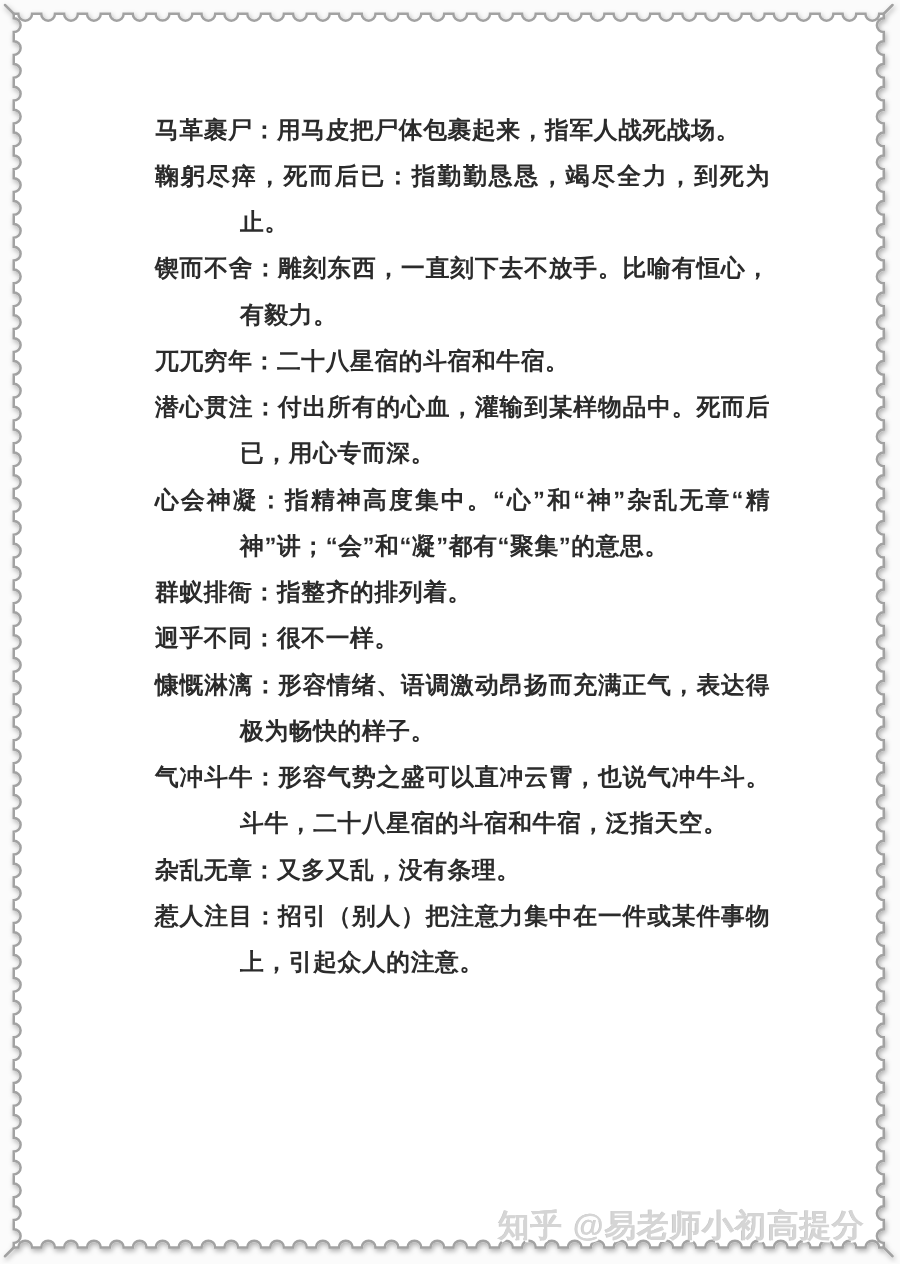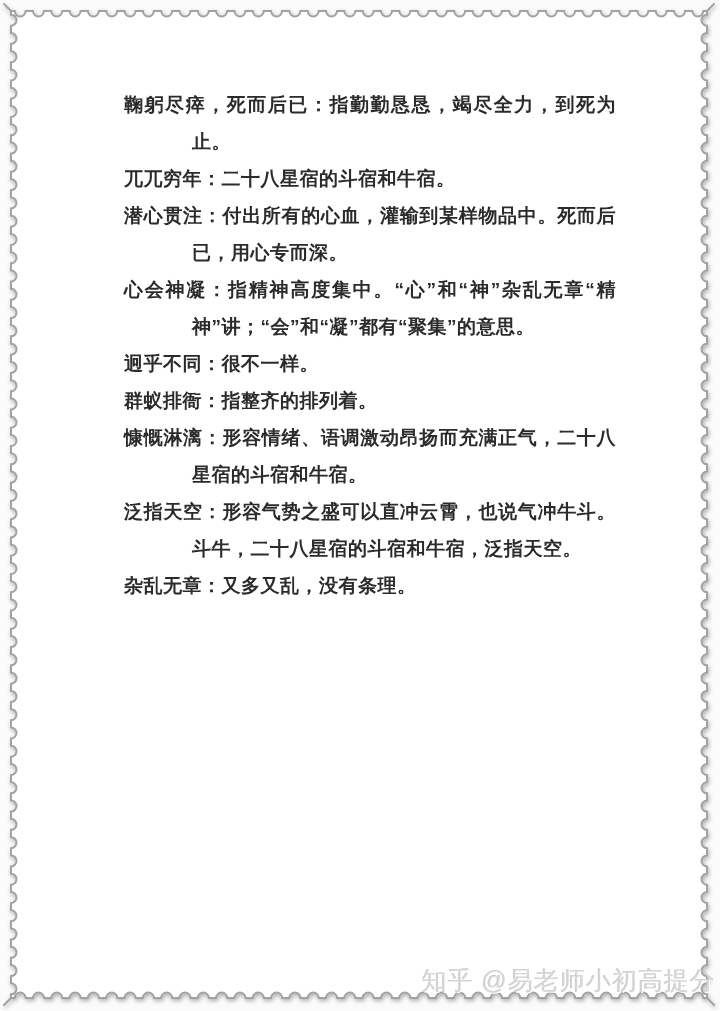--- a/index.html
+++ b/index.html
@@ -38,25 +38,25 @@
     text-indent: -68px;
     font-size: 19px;
     line-height: 37px;
     font-weight: 600;
     color: var(--text-color);
     text-align: justify;
     letter-spacing: 0.5px;
   }
   .watermark {
     position: absolute;
-    right: 4px;
+    right: 28px;
     bottom: 14px;
     z-index: 2;
     font-size: 25px;
-    font-weight: 400;
+    font-weight: 700;
     letter-spacing: 1px;
     color: var(--watermark-color);
     text-shadow: 1px 1px 0 #ffffff, -0.5px -0.5px 0 #c6c6c6;
     white-space: nowrap;
   }
 </style>
 </head>
 <body>
 
 <svg class="stamp-border-svg" width="720" height="1011" viewBox="0 0 720 1011" aria-hidden="true">
@@ -66,24 +66,27 @@
     </filter>
   </defs>
   <g filter="url(#stampShadow)">
     <path id="stamp-path" fill="#ffffff" stroke="#a2a2a2" stroke-width="2" stroke-linecap="round" d="M 11,11 l 3.6578947368421044,0 a 5.5,5.5 0 0 0 11,0 l 3.6578947368421044,0 l 3.6578947368421044,0 a 5.5,5.5 0 0 0 11,0 l 3.6578947368421044,0 l 3.6578947368421044,0 a 5.5,5.5 0 0 0 11,0 l 3.6578947368421044,0 l 3.6578947368421044,0 a 5.5,5.5 0 0 0 11,0 l 3.6578947368421044,0 l 3.6578947368421044,0 a 5.5,5.5 0 0 0 11,0 l 3.6578947368421044,0 l 3.6578947368421044,0 a 5.5,5.5 0 0 0 11,0 l 3.6578947368421044,0 l 3.6578947368421044,0 a 5.5,5.5 0 0 0 11,0 l 3.6578947368421044,0 l 3.6578947368421044,0 a 5.5,5.5 0 0 0 11,0 l 3.6578947368421044,0 l 3.6578947368421044,0 a 5.5,5.5 0 0 0 11,0 l 3.6578947368421044,0 l 3.6578947368421044,0 a 5.5,5.5 0 0 0 11,0 l 3.6578947368421044,0 l 3.6578947368421044,0 a 5.5,5.5 0 0 0 11,0 l 3.6578947368421044,0 l 3.6578947368421044,0 a 5.5,5.5 0 0 0 11,0 l 3.6578947368421044,0 l 3.6578947368421044,0 a 5.5,5.5 0 0 0 11,0 l 3.6578947368421044,0 l 3.6578947368421044,0 a 5.5,5.5 0 0 0 11,0 l 3.6578947368421044,0 l 3.6578947368421044,0 a 5.5,5.5 0 0 0 11,0 l 3.6578947368421044,0 l 3.6578947368421044,0 a 5.5,5.5 0 0 0 11,0 l 3.6578947368421044,0 l 3.6578947368421044,0 a 5.5,5.5 0 0 0 11,0 l 3.6578947368421044,0 l 3.6578947368421044,0 a 5.5,5.5 0 0 0 11,0 l 3.6578947368421044,0 l 3.6578947368421044,0 a 5.5,5.5 0 0 0 11,0 l 3.6578947368421044,0 l 3.6578947368421044,0 a 5.5,5.5 0 0 0 11,0 l 3.6578947368421044,0 l 3.6578947368421044,0 a 5.5,5.5 0 0 0 11,0 l 3.6578947368421044,0 l 3.6578947368421044,0 a 5.5,5.5 0 0 0 11,0 l 3.6578947368421044,0 l 3.6578947368421044,0 a 5.5,5.5 0 0 0 11,0 l 3.6578947368421044,0 l 3.6578947368421044,0 a 5.5,5.5 0 0 0 11,0 l 3.6578947368421044,0 l 3.6578947368421044,0 a 5.5,5.5 0 0 0 11,0 l 3.6578947368421044,0 l 3.6578947368421044,0 a 5.5,5.5 0 0 0 11,0 l 3.6578947368421044,0 l 3.6578947368421044,0 a 5.5,5.5 0 0 0 11,0 l 3.6578947368421044,0 l 3.6578947368421044,0 a 5.5,5.5 0 0 0 11,0 l 3.6578947368421044,0 l 3.6578947368421044,0 a 5.5,5.5 0 0 0 11,0 l 3.6578947368421044,0 l 3.6578947368421044,0 a 5.5,5.5 0 0 0 11,0 l 3.6578947368421044,0 l 3.6578947368421044,0 a 5.5,5.5 0 0 0 11,0 l 3.6578947368421044,0 l 3.6578947368421044,0 a 5.5,5.5 0 0 0 11,0 l 3.6578947368421044,0 l 3.6578947368421044,0 a 5.5,5.5 0 0 0 11,0 l 3.6578947368421044,0 l 3.6578947368421044,0 a 5.5,5.5 0 0 0 11,0 l 3.6578947368421044,0 l 3.6578947368421044,0 a 5.5,5.5 0 0 0 11,0 l 3.6578947368421044,0 l 3.6578947368421044,0 a 5.5,5.5 0 0 0 11,0 l 3.6578947368421044,0 l 3.6578947368421044,0 a 5.5,5.5 0 0 0 11,0 l 3.6578947368421044,0 l 3.6578947368421044,0 a 5.5,5.5 0 0 0 11,0 l 3.6578947368421044,0 l 0,3.6388888888888893 a 5.5,5.5 0 0 0 0,11 l 0,3.6388888888888893 l 0,3.6388888888888893 a 5.5,5.5 0 0 0 0,11 l 0,3.6388888888888893 l 0,3.6388888888888893 a 5.5,5.5 0 0 0 0,11 l 0,3.6388888888888893 l 0,3.6388888888888893 a 5.5,5.5 0 0 0 0,11 l 0,3.6388888888888893 l 0,3.6388888888888893 a 5.5,5.5 0 0 0 0,11 l 0,3.6388888888888893 l 0,3.6388888888888893 a 5.5,5.5 0 0 0 0,11 l 0,3.6388888888888893 l 0,3.6388888888888893 a 5.5,5.5 0 0 0 0,11 l 0,3.6388888888888893 l 0,3.6388888888888893 a 5.5,5.5 0 0 0 0,11 l 0,3.6388888888888893 l 0,3.6388888888888893 a 5.5,5.5 0 0 0 0,11 l 0,3.6388888888888893 l 0,3.6388888888888893 a 5.5,5.5 0 0 0 0,11 l 0,3.6388888888888893 l 0,3.6388888888888893 a 5.5,5.5 0 0 0 0,11 l 0,3.6388888888888893 l 0,3.6388888888888893 a 5.5,5.5 0 0 0 0,11 l 0,3.6388888888888893 l 0,3.6388888888888893 a 5.5,5.5 0 0 0 0,11 l 0,3.6388888888888893 l 0,3.6388888888888893 a 5.5,5.5 0 0 0 0,11 l 0,3.6388888888888893 l 0,3.6388888888888893 a 5.5,5.5 0 0 0 0,11 l 0,3.6388888888888893 l 0,3.6388888888888893 a 5.5,5.5 0 0 0 0,11 l 0,3.6388888888888893 l 0,3.6388888888888893 a 5.5,5.5 0 0 0 0,11 l 0,3.6388888888888893 l 0,3.6388888888888893 a 5.5,5.5 0 0 0 0,11 l 0,3.6388888888888893 l 0,3.6388888888888893 a 5.5,5.5 0 0 0 0,11 l 0,3.6388888888888893 l 0,3.6388888888888893 a 5.5,5.5 0 0 0 0,11 l 0,3.6388888888888893 l 0,3.6388888888888893 a 5.5,5.5 0 0 0 0,11 l 0,3.6388888888888893 l 0,3.6388888888888893 a 5.5,5.5 0 0 0 0,11 l 0,3.6388888888888893 l 0,3.6388888888888893 a 5.5,5.5 0 0 0 0,11 l 0,3.6388888888888893 l 0,3.6388888888888893 a 5.5,5.5 0 0 0 0,11 l 0,3.6388888888888893 l 0,3.6388888888888893 a 5.5,5.5 0 0 0 0,11 l 0,3.6388888888888893 l 0,3.6388888888888893 a 5.5,5.5 0 0 0 0,11 l 0,3.6388888888888893 l 0,3.6388888888888893 a 5.5,5.5 0 0 0 0,11 l 0,3.6388888888888893 l 0,3.6388888888888893 a 5.5,5.5 0 0 0 0,11 l 0,3.6388888888888893 l 0,3.6388888888888893 a 5.5,5.5 0 0 0 0,11 l 0,3.6388888888888893 l 0,3.6388888888888893 a 5.5,5.5 0 0 0 0,11 l 0,3.6388888888888893 l 0,3.6388888888888893 a 5.5,5.5 0 0 0 0,11 l 0,3.6388888888888893 l 0,3.6388888888888893 a 5.5,5.5 0 0 0 0,11 l 0,3.6388888888888893 l 0,3.6388888888888893 a 5.5,5.5 0 0 0 0,11 l 0,3.6388888888888893 l 0,3.6388888888888893 a 5.5,5.5 0 0 0 0,11 l 0,3.6388888888888893 l 0,3.6388888888888893 a 5.5,5.5 0 0 0 0,11 l 0,3.6388888888888893 l 0,3.6388888888888893 a 5.5,5.5 0 0 0 0,11 l 0,3.6388888888888893 l 0,3.6388888888888893 a 5.5,5.5 0 0 0 0,11 l 0,3.6388888888888893 l 0,3.6388888888888893 a 5.5,5.5 0 0 0 0,11 l 0,3.6388888888888893 l 0,3.6388888888888893 a 5.5,5.5 0 0 0 0,11 l 0,3.6388888888888893 l 0,3.6388888888888893 a 5.5,5.5 0 0 0 0,11 l 0,3.6388888888888893 l 0,3.6388888888888893 a 5.5,5.5 0 0 0 0,11 l 0,3.6388888888888893 l 0,3.6388888888888893 a 5.5,5.5 0 0 0 0,11 l 0,3.6388888888888893 l 0,3.6388888888888893 a 5.5,5.5 0 0 0 0,11 l 0,3.6388888888888893 l 0,3.6388888888888893 a 5.5,5.5 0 0 0 0,11 l 0,3.6388888888888893 l 0,3.6388888888888893 a 5.5,5.5 0 0 0 0,11 l 0,3.6388888888888893 l 0,3.6388888888888893 a 5.5,5.5 0 0 0 0,11 l 0,3.6388888888888893 l 0,3.6388888888888893 a 5.5,5.5 0 0 0 0,11 l 0,3.6388888888888893 l 0,3.6388888888888893 a 5.5,5.5 0 0 0 0,11 l 0,3.6388888888888893 l 0,3.6388888888888893 a 5.5,5.5 0 0 0 0,11 l 0,3.6388888888888893 l 0,3.6388888888888893 a 5.5,5.5 0 0 0 0,11 l 0,3.6388888888888893 l 0,3.6388888888888893 a 5.5,5.5 0 0 0 0,11 l 0,3.6388888888888893 l 0,3.6388888888888893 a 5.5,5.5 0 0 0 0,11 l 0,3.6388888888888893 l 0,3.6388888888888893 a 5.5,5.5 0 0 0 0,11 l 0,3.6388888888888893 l 0,3.6388888888888893 a 5.5,5.5 0 0 0 0,11 l 0,3.6388888888888893 l -3.6578947368421044,0 a 5.5,5.5 0 0 0 -11,0 l -3.6578947368421044,0 l -3.6578947368421044,0 a 5.5,5.5 0 0 0 -11,0 l -3.6578947368421044,0 l -3.6578947368421044,0 a 5.5,5.5 0 0 0 -11,0 l -3.6578947368421044,0 l -3.6578947368421044,0 a 5.5,5.5 0 0 0 -11,0 l -3.6578947368421044,0 l -3.6578947368421044,0 a 5.5,5.5 0 0 0 -11,0 l -3.6578947368421044,0 l -3.6578947368421044,0 a 5.5,5.5 0 0 0 -11,0 l -3.6578947368421044,0 l -3.6578947368421044,0 a 5.5,5.5 0 0 0 -11,0 l -3.6578947368421044,0 l -3.6578947368421044,0 a 5.5,5.5 0 0 0 -11,0 l -3.6578947368421044,0 l -3.6578947368421044,0 a 5.5,5.5 0 0 0 -11,0 l -3.6578947368421044,0 l -3.6578947368421044,0 a 5.5,5.5 0 0 0 -11,0 l -3.6578947368421044,0 l -3.6578947368421044,0 a 5.5,5.5 0 0 0 -11,0 l -3.6578947368421044,0 l -3.6578947368421044,0 a 5.5,5.5 0 0 0 -11,0 l -3.6578947368421044,0 l -3.6578947368421044,0 a 5.5,5.5 0 0 0 -11,0 l -3.6578947368421044,0 l -3.6578947368421044,0 a 5.5,5.5 0 0 0 -11,0 l -3.6578947368421044,0 l -3.6578947368421044,0 a 5.5,5.5 0 0 0 -11,0 l -3.6578947368421044,0 l -3.6578947368421044,0 a 5.5,5.5 0 0 0 -11,0 l -3.6578947368421044,0 l -3.6578947368421044,0 a 5.5,5.5 0 0 0 -11,0 l -3.6578947368421044,0 l -3.6578947368421044,0 a 5.5,5.5 0 0 0 -11,0 l -3.6578947368421044,0 l -3.6578947368421044,0 a 5.5,5.5 0 0 0 -11,0 l -3.6578947368421044,0 l -3.6578947368421044,0 a 5.5,5.5 0 0 0 -11,0 l -3.6578947368421044,0 l -3.6578947368421044,0 a 5.5,5.5 0 0 0 -11,0 l -3.6578947368421044,0 l -3.6578947368421044,0 a 5.5,5.5 0 0 0 -11,0 l -3.6578947368421044,0 l -3.6578947368421044,0 a 5.5,5.5 0 0 0 -11,0 l -3.6578947368421044,0 l -3.6578947368421044,0 a 5.5,5.5 0 0 0 -11,0 l -3.6578947368421044,0 l -3.6578947368421044,0 a 5.5,5.5 0 0 0 -11,0 l -3.6578947368421044,0 l -3.6578947368421044,0 a 5.5,5.5 0 0 0 -11,0 l -3.6578947368421044,0 l -3.6578947368421044,0 a 5.5,5.5 0 0 0 -11,0 l -3.6578947368421044,0 l -3.6578947368421044,0 a 5.5,5.5 0 0 0 -11,0 l -3.6578947368421044,0 l -3.6578947368421044,0 a 5.5,5.5 0 0 0 -11,0 l -3.6578947368421044,0 l -3.6578947368421044,0 a 5.5,5.5 0 0 0 -11,0 l -3.6578947368421044,0 l -3.6578947368421044,0 a 5.5,5.5 0 0 0 -11,0 l -3.6578947368421044,0 l -3.6578947368421044,0 a 5.5,5.5 0 0 0 -11,0 l -3.6578947368421044,0 l -3.6578947368421044,0 a 5.5,5.5 0 0 0 -11,0 l -3.6578947368421044,0 l -3.6578947368421044,0 a 5.5,5.5 0 0 0 -11,0 l -3.6578947368421044,0 l -3.6578947368421044,0 a 5.5,5.5 0 0 0 -11,0 l -3.6578947368421044,0 l -3.6578947368421044,0 a 5.5,5.5 0 0 0 -11,0 l -3.6578947368421044,0 l -3.6578947368421044,0 a 5.5,5.5 0 0 0 -11,0 l -3.6578947368421044,0 l -3.6578947368421044,0 a 5.5,5.5 0 0 0 -11,0 l -3.6578947368421044,0 l 0,-3.6388888888888893 a 5.5,5.5 0 0 0 0,-11 l 0,-3.6388888888888893 l 0,-3.6388888888888893 a 5.5,5.5 0 0 0 0,-11 l 0,-3.6388888888888893 l 0,-3.6388888888888893 a 5.5,5.5 0 0 0 0,-11 l 0,-3.6388888888888893 l 0,-3.6388888888888893 a 5.5,5.5 0 0 0 0,-11 l 0,-3.6388888888888893 l 0,-3.6388888888888893 a 5.5,5.5 0 0 0 0,-11 l 0,-3.6388888888888893 l 0,-3.6388888888888893 a 5.5,5.5 0 0 0 0,-11 l 0,-3.6388888888888893 l 0,-3.6388888888888893 a 5.5,5.5 0 0 0 0,-11 l 0,-3.6388888888888893 l 0,-3.6388888888888893 a 5.5,5.5 0 0 0 0,-11 l 0,-3.6388888888888893 l 0,-3.6388888888888893 a 5.5,5.5 0 0 0 0,-11 l 0,-3.6388888888888893 l 0,-3.6388888888888893 a 5.5,5.5 0 0 0 0,-11 l 0,-3.6388888888888893 l 0,-3.6388888888888893 a 5.5,5.5 0 0 0 0,-11 l 0,-3.6388888888888893 l 0,-3.6388888888888893 a 5.5,5.5 0 0 0 0,-11 l 0,-3.6388888888888893 l 0,-3.6388888888888893 a 5.5,5.5 0 0 0 0,-11 l 0,-3.6388888888888893 l 0,-3.6388888888888893 a 5.5,5.5 0 0 0 0,-11 l 0,-3.6388888888888893 l 0,-3.6388888888888893 a 5.5,5.5 0 0 0 0,-11 l 0,-3.6388888888888893 l 0,-3.6388888888888893 a 5.5,5.5 0 0 0 0,-11 l 0,-3.6388888888888893 l 0,-3.6388888888888893 a 5.5,5.5 0 0 0 0,-11 l 0,-3.6388888888888893 l 0,-3.6388888888888893 a 5.5,5.5 0 0 0 0,-11 l 0,-3.6388888888888893 l 0,-3.6388888888888893 a 5.5,5.5 0 0 0 0,-11 l 0,-3.6388888888888893 l 0,-3.6388888888888893 a 5.5,5.5 0 0 0 0,-11 l 0,-3.6388888888888893 l 0,-3.6388888888888893 a 5.5,5.5 0 0 0 0,-11 l 0,-3.6388888888888893 l 0,-3.6388888888888893 a 5.5,5.5 0 0 0 0,-11 l 0,-3.6388888888888893 l 0,-3.6388888888888893 a 5.5,5.5 0 0 0 0,-11 l 0,-3.6388888888888893 l 0,-3.6388888888888893 a 5.5,5.5 0 0 0 0,-11 l 0,-3.6388888888888893 l 0,-3.6388888888888893 a 5.5,5.5 0 0 0 0,-11 l 0,-3.6388888888888893 l 0,-3.6388888888888893 a 5.5,5.5 0 0 0 0,-11 l 0,-3.6388888888888893 l 0,-3.6388888888888893 a 5.5,5.5 0 0 0 0,-11 l 0,-3.6388888888888893 l 0,-3.6388888888888893 a 5.5,5.5 0 0 0 0,-11 l 0,-3.6388888888888893 l 0,-3.6388888888888893 a 5.5,5.5 0 0 0 0,-11 l 0,-3.6388888888888893 l 0,-3.6388888888888893 a 5.5,5.5 0 0 0 0,-11 l 0,-3.6388888888888893 l 0,-3.6388888888888893 a 5.5,5.5 0 0 0 0,-11 l 0,-3.6388888888888893 l 0,-3.6388888888888893 a 5.5,5.5 0 0 0 0,-11 l 0,-3.6388888888888893 l 0,-3.6388888888888893 a 5.5,5.5 0 0 0 0,-11 l 0,-3.6388888888888893 l 0,-3.6388888888888893 a 5.5,5.5 0 0 0 0,-11 l 0,-3.6388888888888893 l 0,-3.6388888888888893 a 5.5,5.5 0 0 0 0,-11 l 0,-3.6388888888888893 l 0,-3.6388888888888893 a 5.5,5.5 0 0 0 0,-11 l 0,-3.6388888888888893 l 0,-3.6388888888888893 a 5.5,5.5 0 0 0 0,-11 l 0,-3.6388888888888893 l 0,-3.6388888888888893 a 5.5,5.5 0 0 0 0,-11 l 0,-3.6388888888888893 l 0,-3.6388888888888893 a 5.5,5.5 0 0 0 0,-11 l 0,-3.6388888888888893 l 0,-3.6388888888888893 a 5.5,5.5 0 0 0 0,-11 l 0,-3.6388888888888893 l 0,-3.6388888888888893 a 5.5,5.5 0 0 0 0,-11 l 0,-3.6388888888888893 l 0,-3.6388888888888893 a 5.5,5.5 0 0 0 0,-11 l 0,-3.6388888888888893 l 0,-3.6388888888888893 a 5.5,5.5 0 0 0 0,-11 l 0,-3.6388888888888893 l 0,-3.6388888888888893 a 5.5,5.5 0 0 0 0,-11 l 0,-3.6388888888888893 l 0,-3.6388888888888893 a 5.5,5.5 0 0 0 0,-11 l 0,-3.6388888888888893 l 0,-3.6388888888888893 a 5.5,5.5 0 0 0 0,-11 l 0,-3.6388888888888893 l 0,-3.6388888888888893 a 5.5,5.5 0 0 0 0,-11 l 0,-3.6388888888888893 l 0,-3.6388888888888893 a 5.5,5.5 0 0 0 0,-11 l 0,-3.6388888888888893 l 0,-3.6388888888888893 a 5.5,5.5 0 0 0 0,-11 l 0,-3.6388888888888893 l 0,-3.6388888888888893 a 5.5,5.5 0 0 0 0,-11 l 0,-3.6388888888888893 l 0,-3.6388888888888893 a 5.5,5.5 0 0 0 0,-11 l 0,-3.6388888888888893 l 0,-3.6388888888888893 a 5.5,5.5 0 0 0 0,-11 l 0,-3.6388888888888893 l 0,-3.6388888888888893 a 5.5,5.5 0 0 0 0,-11 l 0,-3.6388888888888893 l 0,-3.6388888888888893 a 5.5,5.5 0 0 0 0,-11 l 0,-3.6388888888888893 Z"></path>
     <path id="stamp-corner-ticks" fill="none" stroke="#a2a2a2" stroke-width="2" stroke-linecap="round" d="M11,11 l-7,-7 M707,11 l7,-7 M707,998 l7,7 M11,998 l-7,7"></path>
   </g>
 </svg>
 
 <div class="content">
 
+<p class="entry"><span>马革裹尸：</span><span>用马皮把尸体包裹起来，指军人战死战场。</span></p>
     <p class="entry"><span>鞠躬尽瘁，死而后已：</span><span>指勤勤恳恳，竭尽全力，到死为止。</span></p>
+    <p class="entry"><span>锲而不舍：</span><span>雕刻东西，一直刻下去不放手。比喻有恒心，有毅力。</span></p>
     <p class="entry"><span>兀兀穷年：</span><span>二十八星宿的斗宿和牛宿。</span></p>
     <p class="entry"><span>潜心贯注：</span><span>付出所有的心血，灌输到某样物品中。死而后已，用心专而深。</span></p>
     <p class="entry"><span>心会神凝：</span><span>指精神高度集中。“心”和“神”杂乱无章“精神”讲；“会”和“凝”都有“聚集”的意思。</span></p>
+    <p class="entry"><span>群蚁排衙：</span><span>指整齐的排列着。</span></p>
     <p class="entry"><span>迥乎不同：</span><span>很不一样。</span></p>
-    <p class="entry"><span>群蚁排衙：</span><span>指整齐的排列着。</span></p>
-    <p class="entry"><span>慷慨淋漓：</span><span>形容情绪、语调激动昂扬而充满正气，二十八星宿的斗宿和牛宿。</span></p>
-    <p class="entry"><span>泛指天空：</span><span>形容气势之盛可以直冲云霄，也说气冲牛斗。斗牛，二十八星宿的斗宿和牛宿，泛指天空。</span></p>
+    <p class="entry"><span>慷慨淋漓：</span><span>形容情绪、语调激动昂扬而充满正气，表达得极为畅快的样子。</span></p>
+    <p class="entry"><span>气冲斗牛：</span><span>形容气势之盛可以直冲云霄，也说气冲牛斗。斗牛，二十八星宿的斗宿和牛宿，泛指天空。</span></p>
     <p class="entry"><span>杂乱无章：</span><span>又多又乱，没有条理。</span></p>
+    <p class="entry"><span>惹人注目：</span><span>招引（别人）把注意力集中在一件或某件事物上，引起众人的注意。</span></p>
   </div>
 
 <div class="watermark">知乎 @易老师小初高提分</div>
 
 </body></html>

